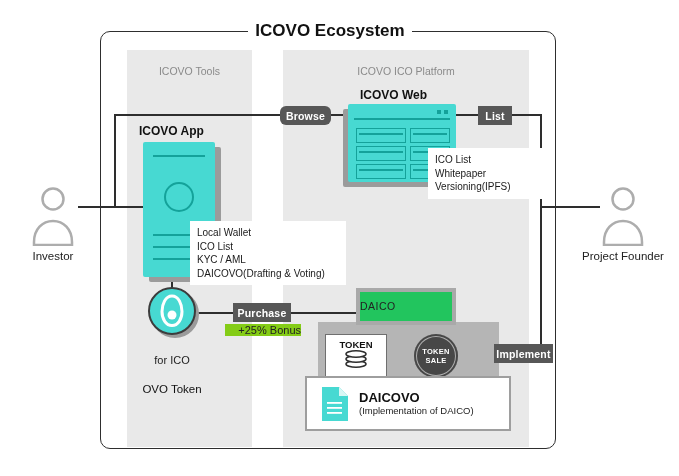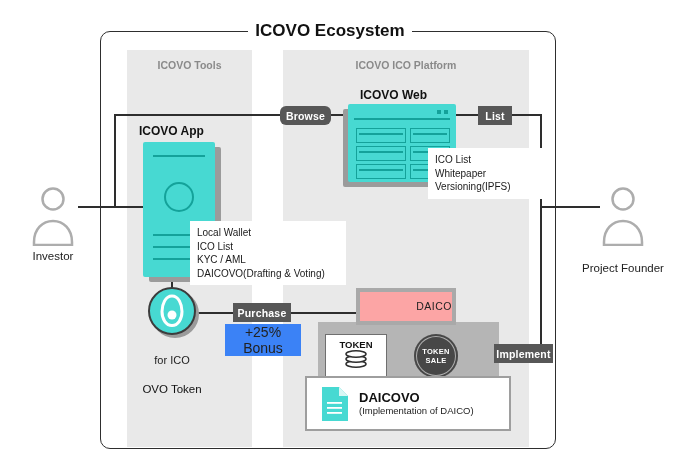--- a/index.html
+++ b/index.html
@@ -17,22 +17,22 @@
     position:absolute; left:248px; top:22px; width:164px; height:18px;
     background:#fff; z-index:3; text-align:center;
     font-size:17px; font-weight:bold; line-height:18px; color:#111;
   }
 
   
   .panel { position:absolute; background:#e9e9e9; z-index:0; }
   .tools-panel { left:127px; top:50px; width:125px; height:397px; }
   .platform-panel { left:283px; top:50px; width:246px; height:397px; }
   .panel-label {
-    margin-top:9px; text-align:center; color:#8a8a8a;
-    font-size:10.5px; font-weight:bold;
+    margin-top:15px; text-align:center; color:#8a8a8a;
+    font-size:10.5px; font-weight:normal;
   }
 
   
   .line { position:absolute; background:#2e2e2e; z-index:1; }
 
   
   .dark-tag {
     position:absolute; background:#575757; color:#fff; z-index:3;
     font-size:10.5px; font-weight:bold; display:flex;
     align-items:center; justify-content:center; letter-spacing:0.2px;
@@ -72,28 +72,28 @@
 
   
   .ovo-token { position:absolute; left:146px; top:285px; z-index:2;
     filter:drop-shadow(3px 3px 0 #9b9b9b); }
   .token-name { position:absolute; left:128px; top:340px; width:88px; z-index:3;
     text-align:center; font-size:11.5px; font-weight:normal; color:#111;margin-top:43px; }
   .token-sub { position:absolute; left:128px; top:354px; width:88px; z-index:3;
     text-align:center; font-size:11px; color:#222; }
 
   .bonus-label { position:absolute; left:225px; top:324px; width:76px; z-index:3;
-    background:#3b82f6; text-align:center; font-size:14px; color:#222; }
+    background:#84cc16; text-align:right; font-size:11px; color:#222; }
 
   
   .daico-gray { position:absolute; left:318px; top:322px; width:181px; height:56px;
     background:#b5b5b5; z-index:2; }
   .daico-box { position:absolute; left:356px; top:288px; width:100px; height:37px;
-    background:#fca5a5; border:4px solid #a9a9a9; box-sizing:border-box; z-index:3;
-    text-align:right; font-size:10.5px; letter-spacing:0.5px; color:#222; line-height:29px; }
+    background:#22c55e; border:4px solid #a9a9a9; box-sizing:border-box; z-index:3;
+    text-align:left; font-size:10.5px; letter-spacing:0.5px; color:#222; line-height:29px; }
   .token-box { position:absolute; left:325px; top:334px; width:62px; height:43px;
     background:#fff; border:1.5px solid #6f6f6f; box-sizing:border-box; z-index:3;
     text-align:center; }
   .token-box .tk-label { font-size:9.5px; font-weight:bold; margin-top:4px; color:#111; }
   .token-sale { position:absolute; left:414px; top:334px; width:44px; height:44px;
     background:#474747; border-radius:50%; z-index:3; color:#fff;
     display:flex; flex-direction:column; align-items:center; justify-content:center;
     box-shadow:inset 0 0 0 2px #474747, inset 0 0 0 3px rgba(255,255,255,0.55); }
   .token-sale span { font-size:7.5px; font-weight:bold; line-height:9px; letter-spacing:0.3px; }
 
@@ -138,21 +138,21 @@
   <svg class="actor-svg" style="left:30px; top:186px;" width="46" height="60" viewBox="0 0 46 60">
     <circle cx="23" cy="13" r="10.5" fill="#ffffff" stroke="#adadad" stroke-width="2.5"></circle>
     <path d="M4 59 v-3 c0 -13 8.5 -21 19 -21 s19 8 19 21 v3 z" fill="#ffffff" stroke="#adadad" stroke-width="2.5"></path>
   </svg>
   <div class="actor-label" style="left:12px; top:250px; width:82px;">Investor</div>
 
   <svg class="actor-svg" style="left:600px; top:186px;" width="46" height="60" viewBox="0 0 46 60">
     <circle cx="23" cy="13" r="10.5" fill="#ffffff" stroke="#adadad" stroke-width="2.5"></circle>
     <path d="M4 59 v-3 c0 -13 8.5 -21 19 -21 s19 8 19 21 v3 z" fill="#ffffff" stroke="#adadad" stroke-width="2.5"></path>
   </svg>
-  <div class="actor-label" style="left:575px; top:250px; width:96px;margin-top:12px;">Project Founder</div>
+  <div class="actor-label" style="left:575px; top:250px; width:96px;">Project Founder</div>
 
   <div class="mock-title" style="left:139px; top:124px; width:80px;">ICOVO App</div>
   <div class="phone">
     <div class="speaker"></div>
     <div class="cam"></div>
     <div class="row" style="top:92px;"></div>
     <div class="row" style="top:104px;"></div>
     <div class="row" style="top:116px;"></div>
   </div>
 

